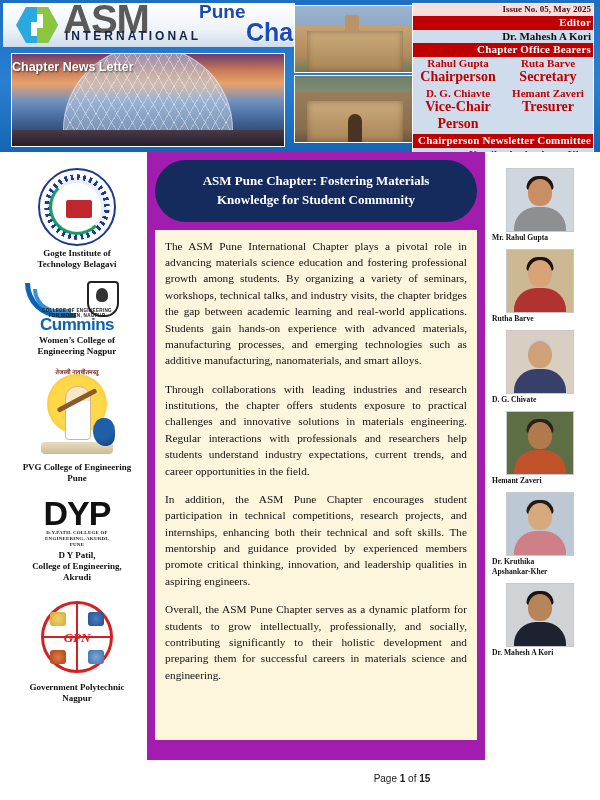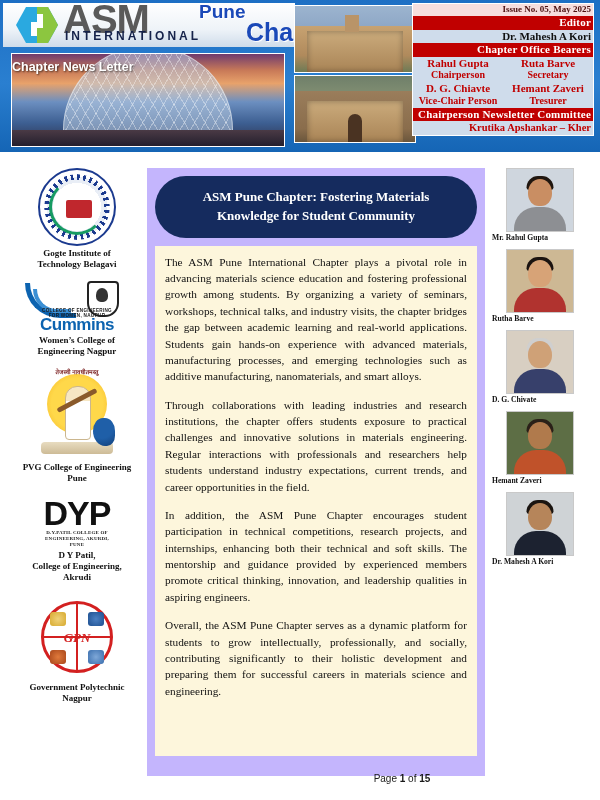--- a/index.html
+++ b/index.html
@@ -196,21 +196,21 @@
   }
   .c-two > div { flex: 1; text-align: center; }
   .c-person {
     font-weight: bold;
     font-size: 11px;
     color: #c00000;
     line-height: 1.1;
   }
   .c-role {
     font-weight: bold;
-    font-size: 10px;
+    font-size: 14px;
     color: #c00000;
     line-height: 1.2;
     padding-bottom: 1px;
   }
   .c-chair-name {
     background: #cfdceb;
     color: #c00000;
     font-weight: bold;
     font-size: 10.5px;
   }
@@ -386,24 +386,24 @@
   }
   .gpn-q { position:absolute; width:16px; height:14px; }
   .gpn-q1 { left:16px; top:18px; background:radial-gradient(circle,#f0d27a,#d6a92e); border-radius:3px;}
   .gpn-q2 { right:16px; top:18px; background:radial-gradient(circle,#4a7fc1,#1d4f8f); border-radius:3px;}
   .gpn-q3 { left:16px; bottom:16px; background:radial-gradient(circle,#e07a3c,#a8461a); border-radius:3px;}
   .gpn-q4 { right:16px; bottom:16px; background:radial-gradient(circle,#7fa8d8,#3b6fae); border-radius:3px;}
 
   
   .article {
     position: absolute;
-    left: 147px; top: 16px;
+    left: 147px; top: 0;
     width: 338px;
     height: 608px;
-    background: #c4b5fd;
+    background: #a21caf;
     box-sizing: border-box;
     padding: 8px;
   }
   .article-title-pill {
     background: #152b5e;
     border-radius: 34px;
     padding: 12px 18px;
     text-align: center;
     color: #ffffff;
     font-family: "Liberation Serif", serif;
@@ -657,20 +657,29 @@
       <div class="portrait">
         <div class="p-bg" style="background: rgb(93, 110, 69);"></div>
         <div class="p-body" style="background: rgb(192, 82, 42);"></div>
         <div class="p-hair" style="background: rgb(42, 32, 24);"></div>
         <div class="p-head" style="background: rgb(176, 122, 76);"></div>
       </div>
       <div class="p-caption">Hemant Zaveri</div>
     </div>
     <div class="photo-block">
       <div class="portrait">
+        <div class="p-bg" style="background: rgb(188, 200, 212);"></div>
+        <div class="p-body" style="background: rgb(207, 127, 134);"></div>
+        <div class="p-hair" style="background: rgb(36, 24, 18);"></div>
+        <div class="p-head" style="background: rgb(214, 169, 127);"></div>
+      </div>
+      <div class="p-caption">Dr. Kruthika<br>Apshankar-Kher</div>
+    </div>
+    <div class="photo-block">
+      <div class="portrait">
         <div class="p-bg" style="background: rgb(207, 211, 214);"></div>
         <div class="p-body" style="background: rgb(28, 34, 48);"></div>
         <div class="p-hair" style="background: rgb(26, 20, 16);"></div>
         <div class="p-head" style="background: rgb(182, 133, 90);"></div>
       </div>
       <div class="p-caption">Dr. Mahesh A Kori</div>
     </div>
   </div>
 
   <div class="footer">

